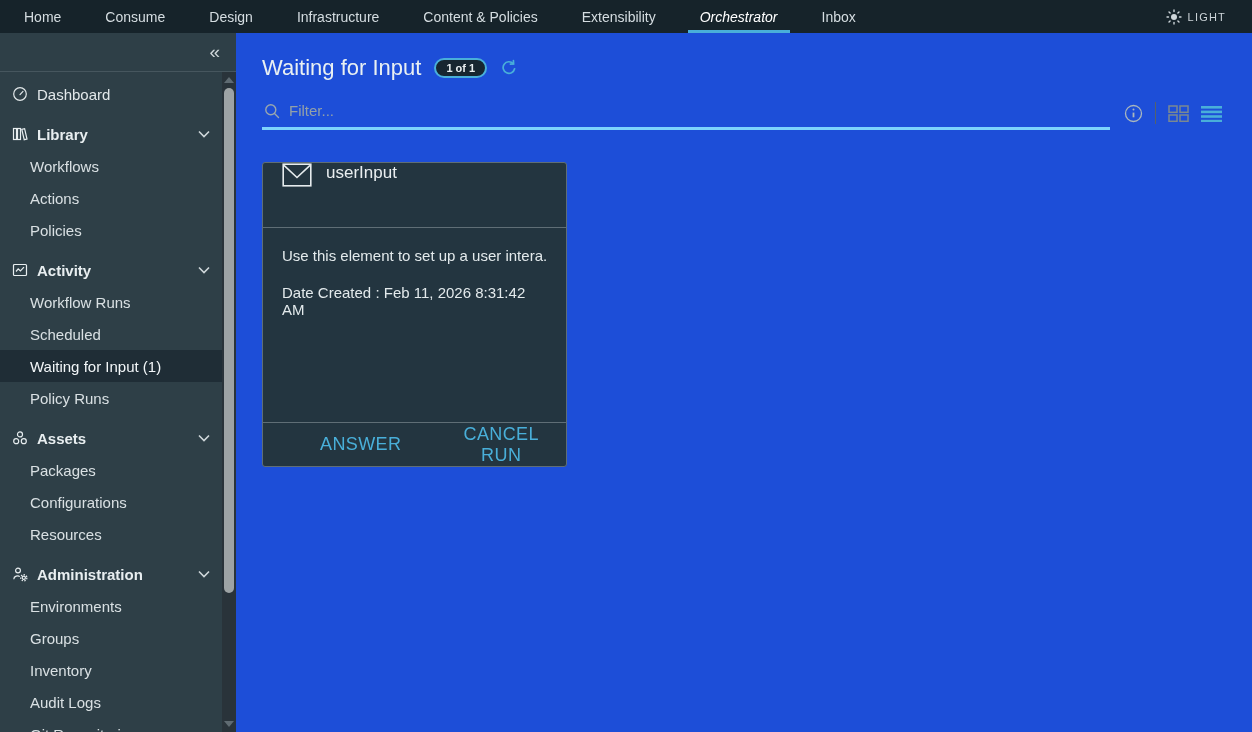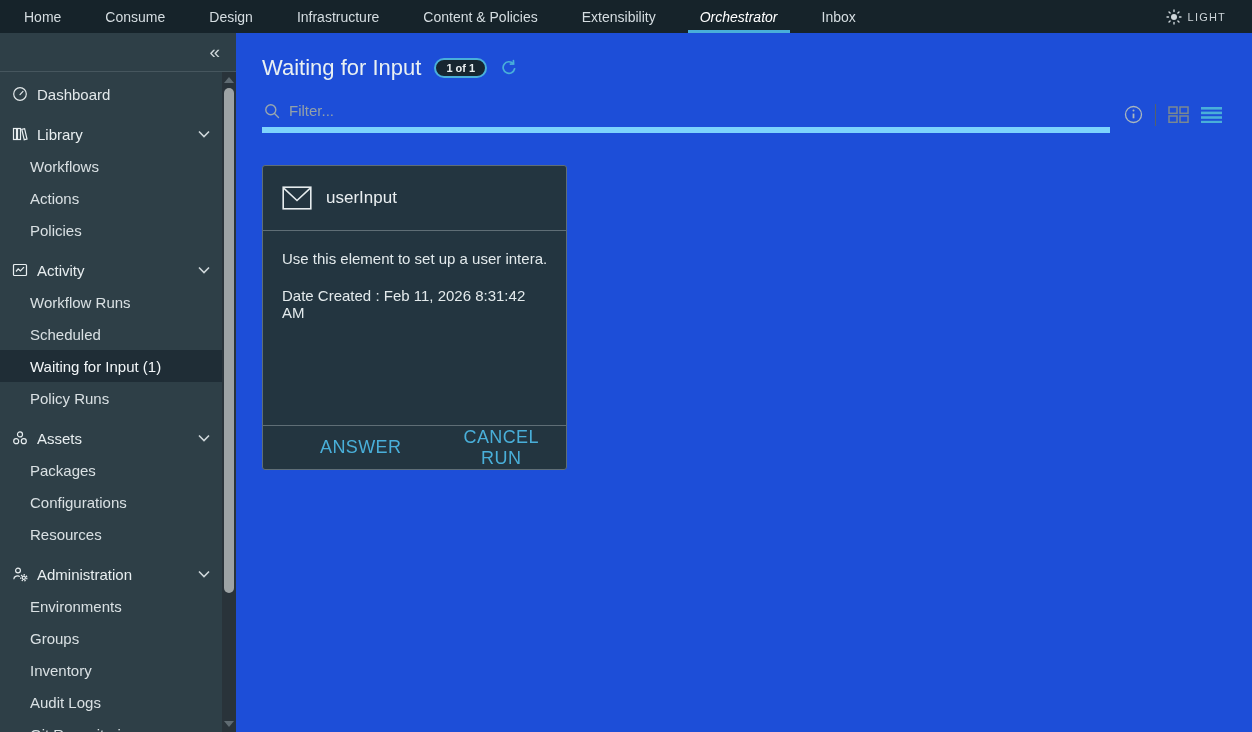--- a/index.html
+++ b/index.html
@@ -17,49 +17,49 @@
   
   .app { display:flex; height:699px; }
 
   
   .side-wrap { width:236px; background:#2e3f47; display:flex; flex-direction:column; flex:none; }
   .side-header { height:39px; flex:none; display:flex; align-items:center; justify-content:flex-end; padding-right:16px; border-bottom:1px solid #46565e; color:#cfd7da; font-size:19px; cursor:pointer; }
   .side-body { flex:1; display:flex; overflow:hidden; }
   .side-nav { width:222px; padding-top:6px; overflow:hidden; }
   .nav-row { height:32px; display:flex; align-items:center; padding:0 12px; font-size:15px; color:#e2e8ea; cursor:pointer; gap:9px; }
   .nav-row .grow { flex:1; }
-  .nav-section { font-weight:normal; margin-top:8px; color:#e8eef0; }
+  .nav-section { font-weight:bold; margin-top:8px; color:#e8eef0; }
   .nav-sub { padding-left:30px; color:#d9e0e3; }
   .nav-sub.selected { background:#1f2d36; color:#f2f6f8; }
   .icon16 { width:16px; height:16px; flex:none; }
   .chev { width:12px; height:8px; flex:none; }
 
   
   .side-scroll { width:14px; background:#29333a; position:relative; flex:none; }
   .sb-up { position:absolute; top:5px; left:2px; width:0; height:0; border-left:5px solid transparent; border-right:5px solid transparent; border-bottom:6px solid #5f6b72; }
   .sb-down { position:absolute; bottom:5px; left:2px; width:0; height:0; border-left:5px solid transparent; border-right:5px solid transparent; border-top:6px solid #5f6b72; }
   .sb-thumb { position:absolute; top:16px; left:2px; width:10px; height:505px; background:#9da3a5; border-radius:5px; }
 
   
   .content { flex:1; background:#1d4ed8; padding:14px 30px 8px 26px; }
   .title-row { display:flex; align-items:center; gap:13px; margin-top:8px; }
   .page-title { font-size:22px; font-weight:500; color:#e9f0f2; }
   .count-badge { border:2px solid #49afd9; border-radius:12px; background:#172630; color:#e8eef0; font-size:11px; font-weight:bold; padding:2px 10px; white-space:nowrap; }
   .refresh-btn { width:18px; height:18px; cursor:pointer; }
 
   .filter-row { display:flex; align-items:center; margin-top:21px; }
-  .filter-field { flex:1; display:flex; align-items:center; gap:9px; border-bottom:6px solid #7dd3fc; padding:0 2px 8px 2px; margin-right:14px; }
+  .filter-field { flex:1; display:flex; align-items:center; gap:9px; border-bottom:3px solid #7dd3fc; padding:0 2px 8px 2px; margin-right:14px; }
   .filter-field input { flex:1; background:transparent; border:none; outline:none; color:#e4ebee; font-size:15px; font-family:"Liberation Sans",sans-serif; }
   .filter-field input::placeholder { color:#93a1a8; }
   .view-icons { display:flex; align-items:center; gap:12px; padding-bottom:6px; }
   .vdiv { width:1px; height:22px; background:#55626a; }
 
   
   .card { margin-top:32px; width:305px; border:1px solid #5f6e76; border-radius:3px; background:#233540; }
-  .card-header { height:65px; display:flex; align-items:center; gap:14px; padding:0 19px; border-bottom:1px solid #5f6e76; }
+  .card-header { height:65px; display:flex; gap:14px; padding:0 19px; border-bottom:1px solid #5f6e76; }
   .card-title { font-size:17px; color:#e9eef0; }
   .card-body { height:194px; padding:19px; font-size:15px; color:#e3eaec; }
   .card-desc { white-space:nowrap; overflow:hidden; }
   .card-date { margin-top:20px; }
   .card-footer { height:44px; border-top:1px solid #5f6e76; display:flex; align-items:center; gap:16px; padding:0 19px; }
   .card-action { font-size:18px; font-weight:normal; color:#49afd9; letter-spacing:0.4px; cursor:pointer; background:none; border:none; font-family:"Liberation Sans",sans-serif;margin-left:38px; }
 
   svg { display:block; }
 </style>
 </head>

